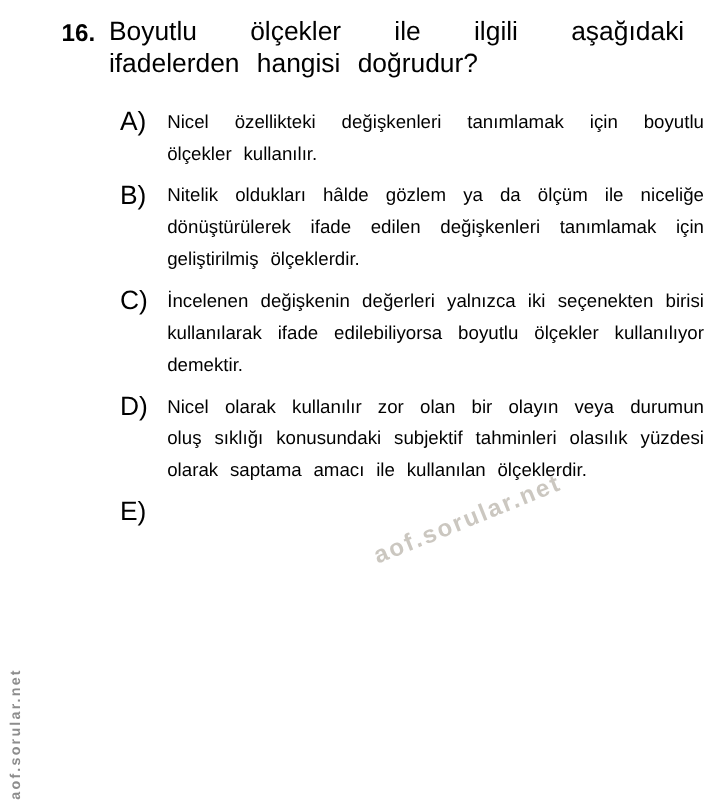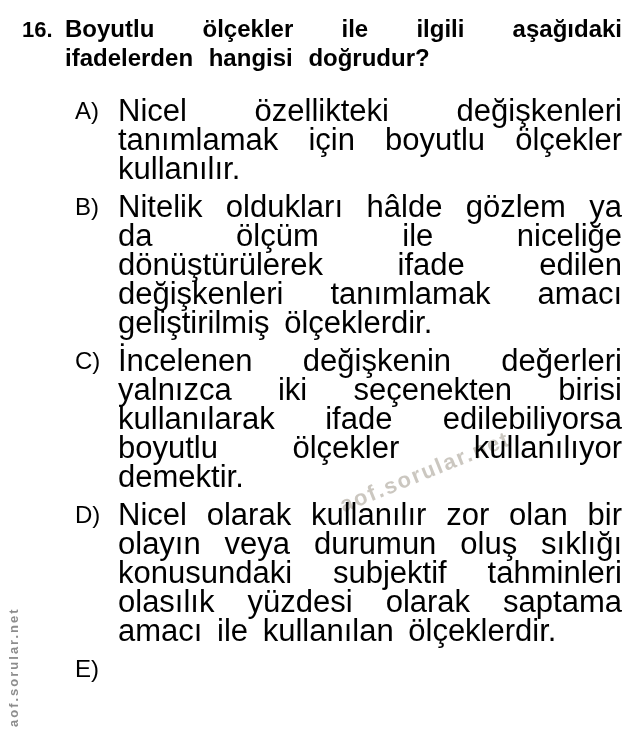--- a/index.html
+++ b/index.html
@@ -11,57 +11,58 @@
     width: 640px;
     height: 729px;
     position: relative;
     overflow: hidden;
     font-family: "Liberation Sans", sans-serif;
     color: #000000;
   }
   .content {
     position: relative;
     z-index: 1;
+    padding-left: 34px;
   }
   
   .q-row {
     display: flex;
     padding: 14px 18px 0 22px;
   }
   .q-num {
     flex: 0 0 43px;
     font-weight: bold;
     font-size: 22px;
     line-height: 29px;
     padding-top: 1px;
   }
   .q-text {
     width: 557px;
-    font-weight: bold;
+    font-weight: normal;
     font-size: 24px;
     line-height: 29px;
     text-align: justify;
     word-spacing: 9px;
   }
   
   .options {
     margin: 24px 0 0 75px;
   }
   .opt {
     display: flex;
     margin-bottom: 9px;
   }
   .opt-label {
     flex: 0 0 43px;
     font-size: 24px;
     line-height: 29px;
   }
   .opt-text {
     width: 504px;
-    font-size: 31px;
+    font-size: 17px;
     line-height: 29px;
     text-align: justify;
     word-spacing: 6px;
   }
   .opt-e .opt-text {
     word-spacing: 11px;
   }
   
   .wm {
     position: absolute;
@@ -105,21 +106,21 @@
 
   <div class="options">
 
     <div class="opt opt-a">
       <div class="opt-label">A)</div>
       <div class="opt-text">Nicel özellikteki değişkenleri tanımlamak için boyutlu ölçekler kullanılır.</div>
     </div>
 
     <div class="opt opt-b">
       <div class="opt-label">B)</div>
-      <div class="opt-text">Nitelik oldukları hâlde gözlem ya da ölçüm ile niceliğe dönüştürülerek ifade edilen değişkenleri tanımlamak amacı geliştirilmiş ölçeklerdir.</div>
+      <div class="opt-text">Nitelik oldukları hâlde gözlem ya da ölçüm ile niceliğe dönüştürülerek ifade edilen değişkenleri tanımlamak için geliştirilmiş ölçeklerdir.</div>
     </div>
 
     <div class="opt opt-c">
       <div class="opt-label">C)</div>
       <div class="opt-text">İncelenen değişkenin değerleri yalnızca iki seçenekten birisi kullanılarak ifade edilebiliyorsa boyutlu ölçekler kullanılıyor demektir.</div>
     </div>
 
     <div class="opt opt-d">
       <div class="opt-label">D)</div>
       <div class="opt-text">Nicel olarak kullanılır zor olan bir olayın veya durumun oluş sıklığı konusundaki subjektif tahminleri olasılık yüzdesi olarak saptama amacı ile kullanılan ölçeklerdir.</div>

